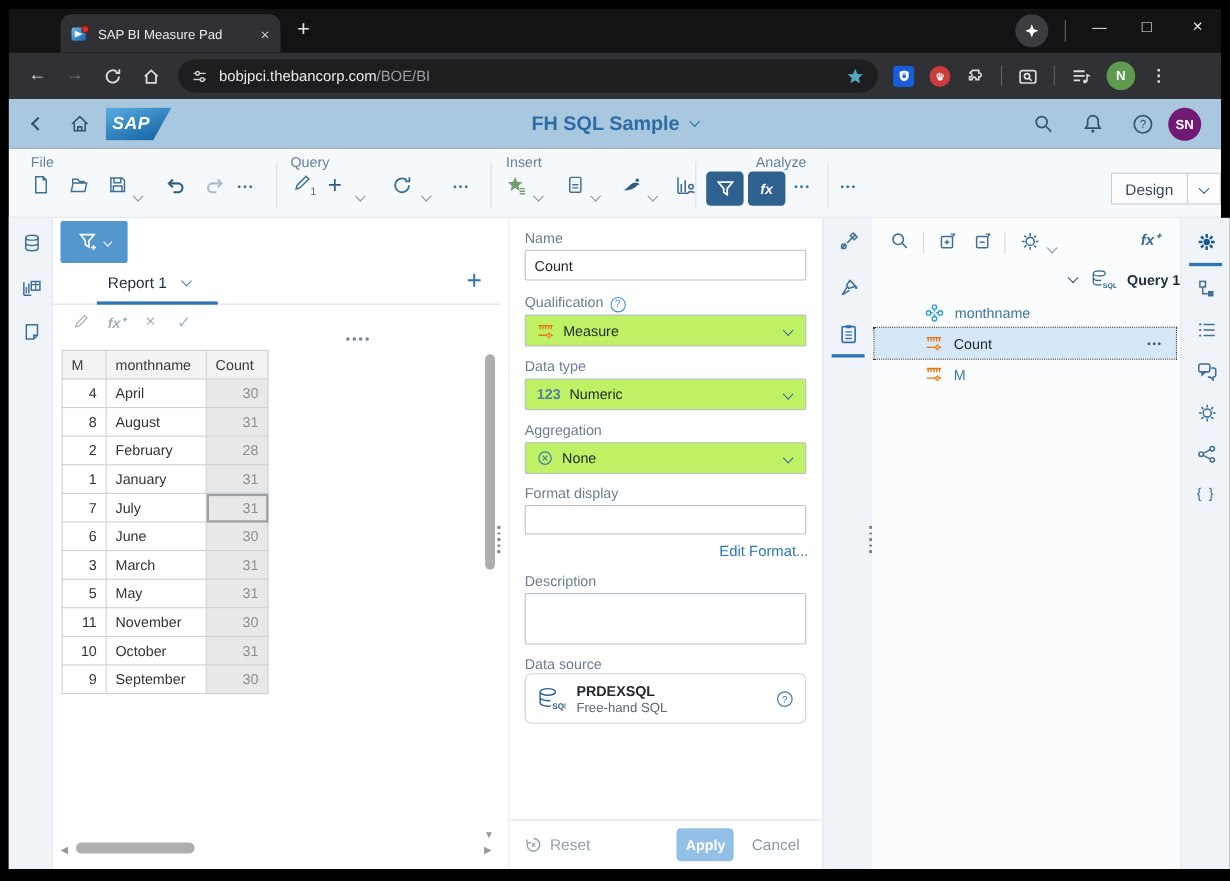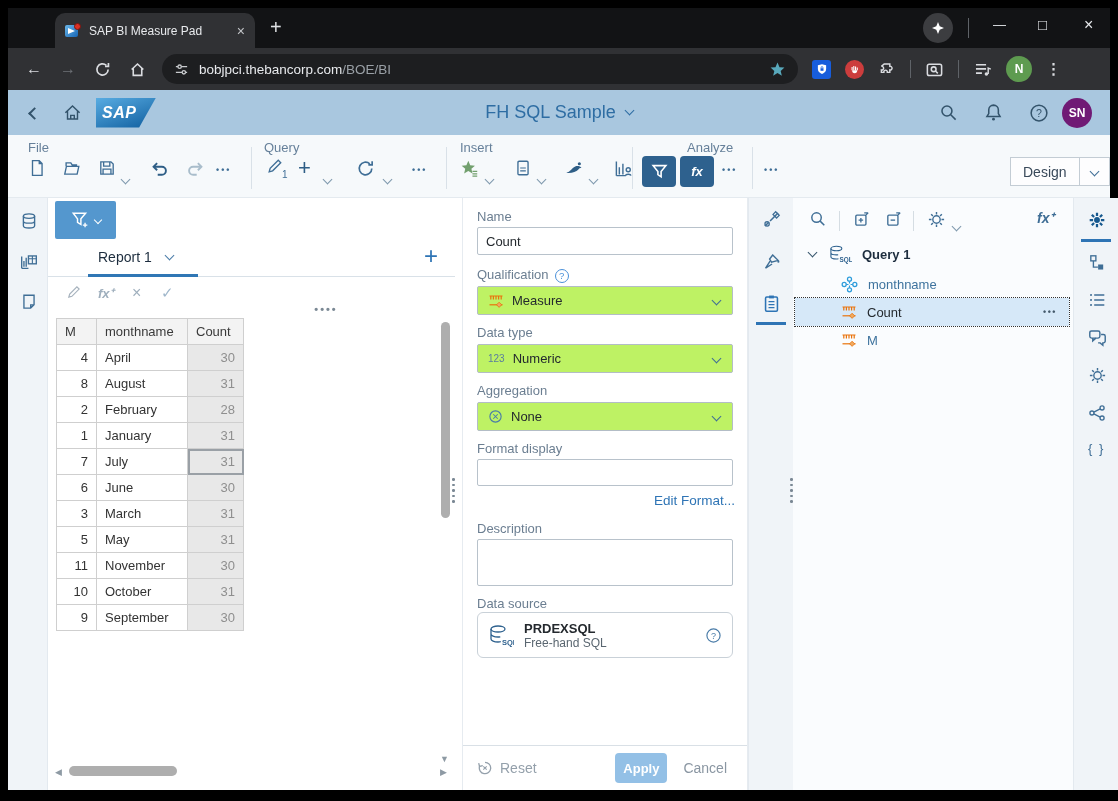--- a/index.html
+++ b/index.html
@@ -38,21 +38,21 @@
   .url-text .path { color:#9aa0a6; }
   .extic { margin-left:14px; }
   .vsep { width:1px; height:18px; background:#5f6368; margin-left:14px; }
   .avatar-n { width:26px; height:26px; border-radius:50%; background:#5e9b50; color:#fff;
     font-size:12px; font-weight:700; display:flex; align-items:center; justify-content:center; margin-left:14px; }
 
   
   .sapheader { left:8px; top:90px; width:1102px; height:45px; background:#a9c7df;
     display:flex; align-items:center; }
   .sap-title-wrap { position:absolute; left:0; width:100%; display:flex; justify-content:center;
-    align-items:center; gap:10px; color:#2e6da3; pointer-events:none; }
+    align-items:center; gap:10px; color:#2e6da3; pointer-events:none;font-weight:bold; }
   .sap-title { font-size:18px; }
   .sap-logo { width:60px; height:30px; margin-left:14px;
     background:linear-gradient(160deg,#58ace2,#0f5d9e);
     clip-path:polygon(0 0,100% 0,72% 100%,0 100%);
     color:#fff; font-style:italic; font-weight:900; font-size:16px;
     display:flex; align-items:center; padding-left:6px; letter-spacing:.5px; }
   .hdr-ic { color:#33536b; margin-left:26px; }
   .avatar-sn { width:30px; height:30px; border-radius:50%; background:#701a75; color:#fff;
     font-size:12px; font-weight:600; display:flex; align-items:center; justify-content:center;
     margin-left:13px; margin-right:18px; }
@@ -139,21 +139,21 @@
 
   
   .midstrip { left:740px; width:45px; border-left:1px solid #e3e9ef; }
   .tabline { position:absolute; left:7px; width:30px; height:3px; background:#2e74b5; }
 
   
   .qpanel { position:absolute; left:785px; top:0; width:280px; height:592px; background:#fafcfe; }
   .q-toolbar-ic { position:absolute; top:12px; color:#3f6e96; }
   .q-sep { position:absolute; top:13px; width:1px; height:20px; background:#d5dde3; }
   .tree-root { position:absolute; left:0; top:42px; width:100%; height:28px;
-    display:flex; align-items:center; }
+    display:flex; align-items:center;justify-content:flex-end; }
   .tree-root .lbl { font-size:13px; font-weight:700; color:#1d2d3e; margin-left:10px; }
   .tree-item { position:absolute; left:2px; width:274px; height:28px; display:flex; align-items:center; }
   .tree-item .lbl { font-size:13px; color:#3e739e; margin-left:10px; flex:1; }
   .tree-item.sel { background:#d6e8f8; outline:1px dotted #333; }
   .tree-item.sel .lbl { color:#24292e; }
   .ti-icon { margin-left:46px; }
   .item-ell { color:#44596b; font-size:9px; letter-spacing:1.5px; font-weight:bold; margin-right:12px; }
 
   
   .rstrip { left:1065px; width:45px; border-left:1px solid #e3e9ef; }
@@ -483,21 +483,21 @@
           <path d="M1.5 2h13M2.8 2v3.4M5.4 2v3.4M8 2v3.4M10.6 2v3.4M13.2 2v3.4" stroke="#e9730c" stroke-width="1.2" fill="none"></path>
           <path d="M1.5 10.8h13" stroke="#e9730c" stroke-width="1.2"></path>
           <rect x="9.3" y="9" width="3.6" height="3.6" transform="rotate(45 11.1 10.8)" fill="#f0aa61" stroke="#e9730c" stroke-width="0.8"></rect>
         </svg>
       <span class="val">Measure</span>
       <span class="chev"></span>
     </div>
 
     <span class="plabel" style="top:127px;">Data type</span>
     <div class="pdrop" style="top:146px;">
-      <span style="font-size:10px;font-weight:400;color:#5a7e9e;">123</span>
+      <span style="font-size:13px;font-weight:700;color:#5a7e9e;">123</span>
       <span class="val">Numeric</span>
       <span class="chev"></span>
     </div>
 
     <span class="plabel" style="top:185px;">Aggregation</span>
     <div class="pdrop" style="top:204px;">
       <svg width="15" height="15" viewBox="0 0 16 16">
           <circle cx="8" cy="8" r="6" fill="none" stroke="#4a7ca8" stroke-width="1.2"></circle>
           <path d="M5.6 5.6l4.8 4.8M10.4 5.6l-4.8 4.8" stroke="#4a7ca8" stroke-width="1.1"></path>
         </svg>

